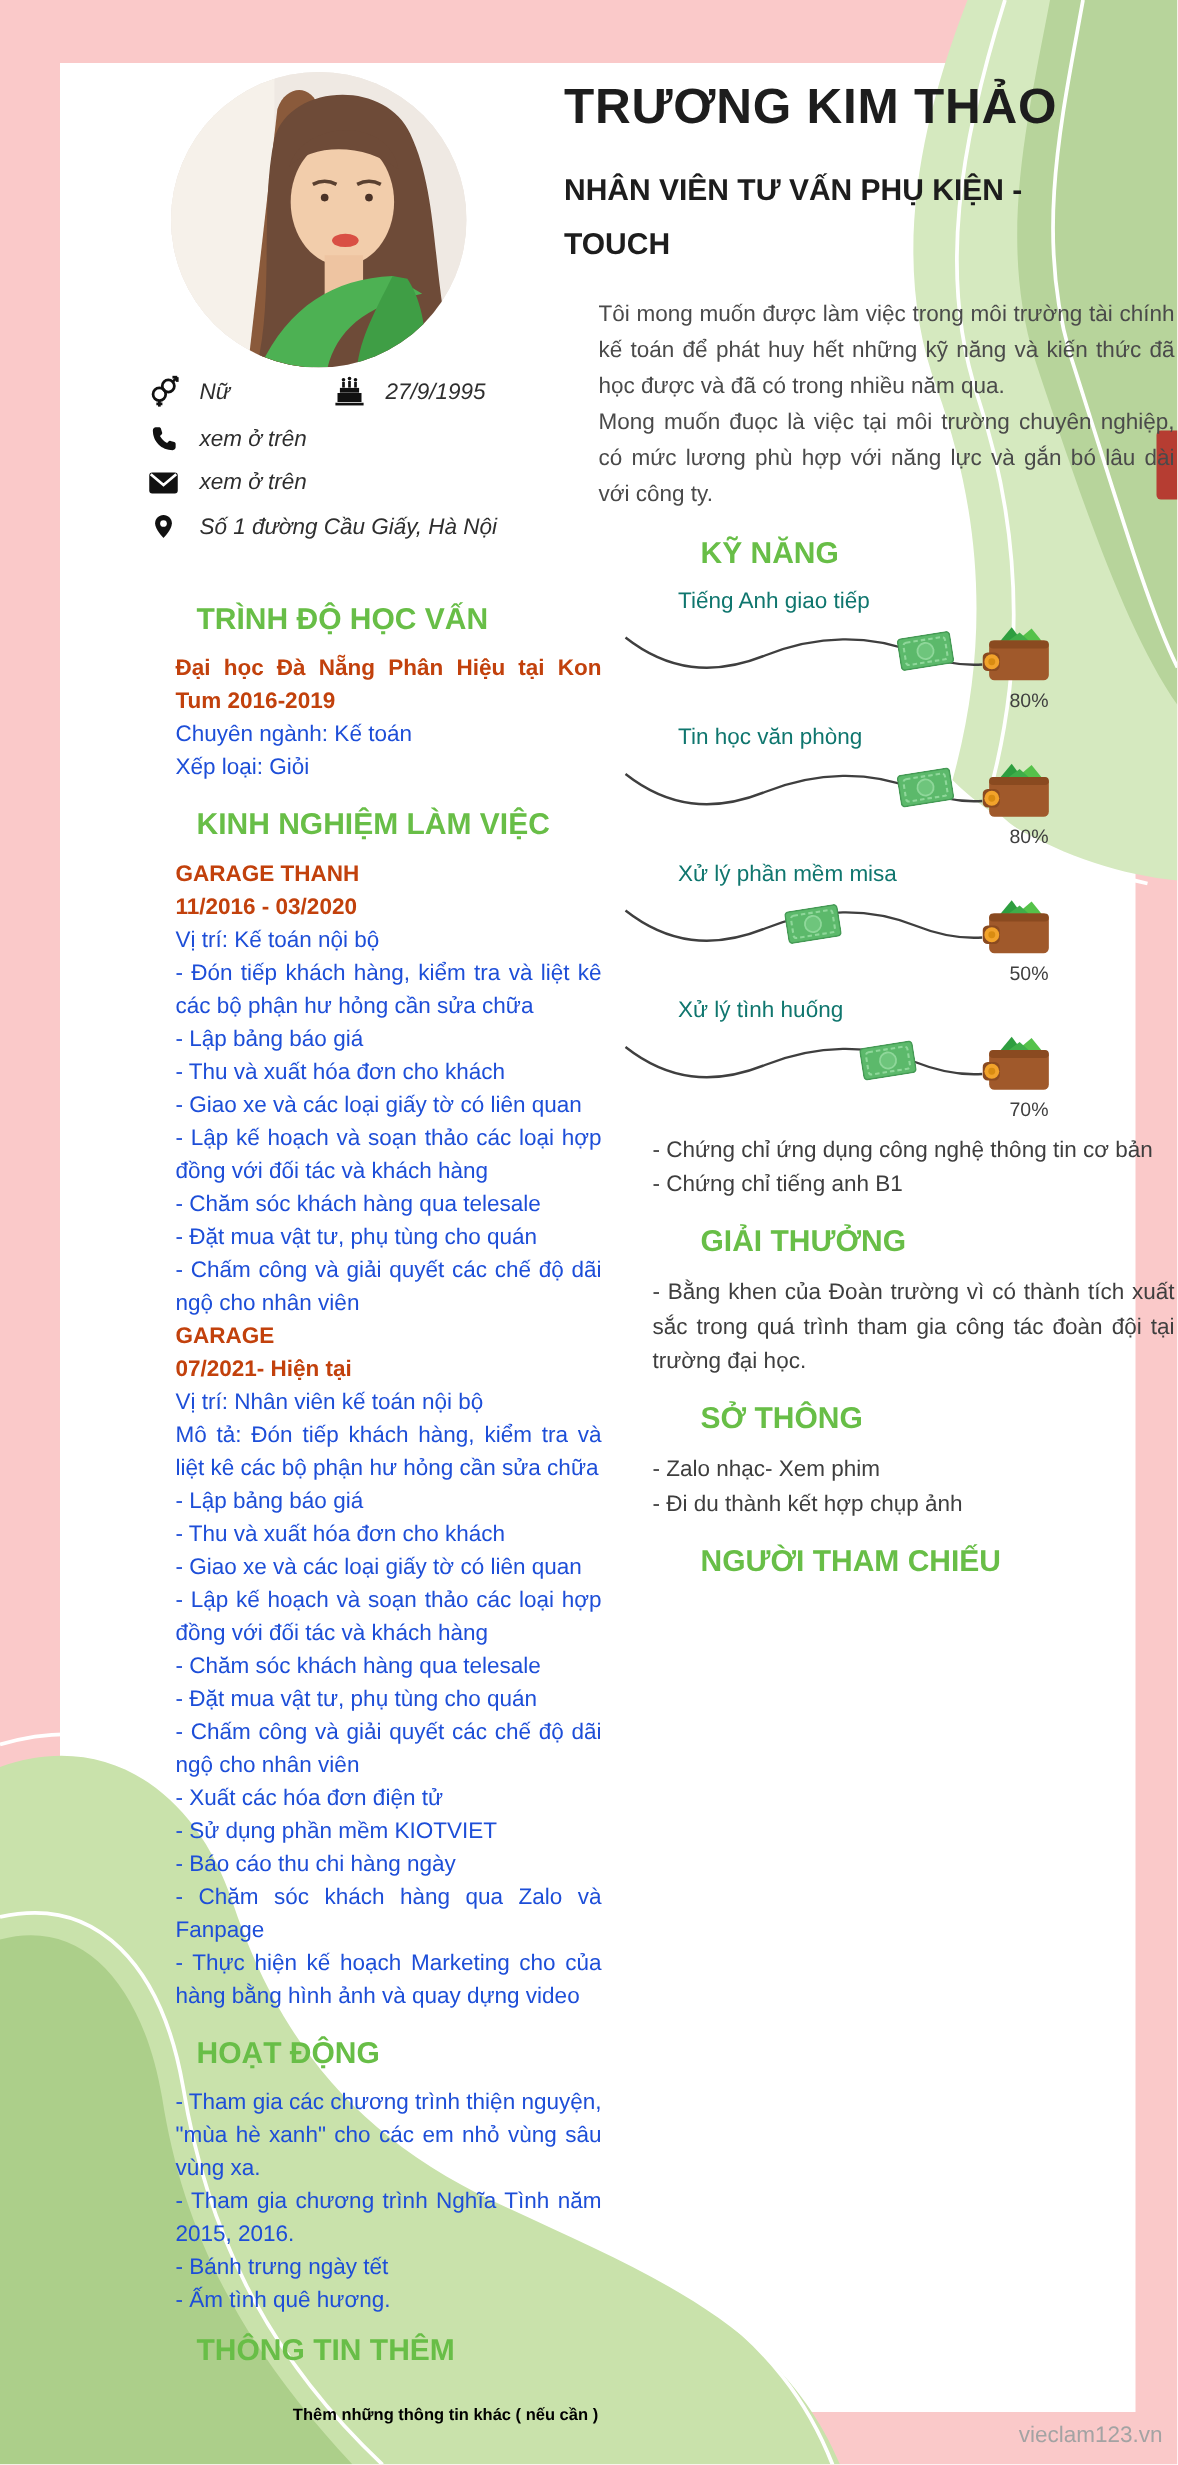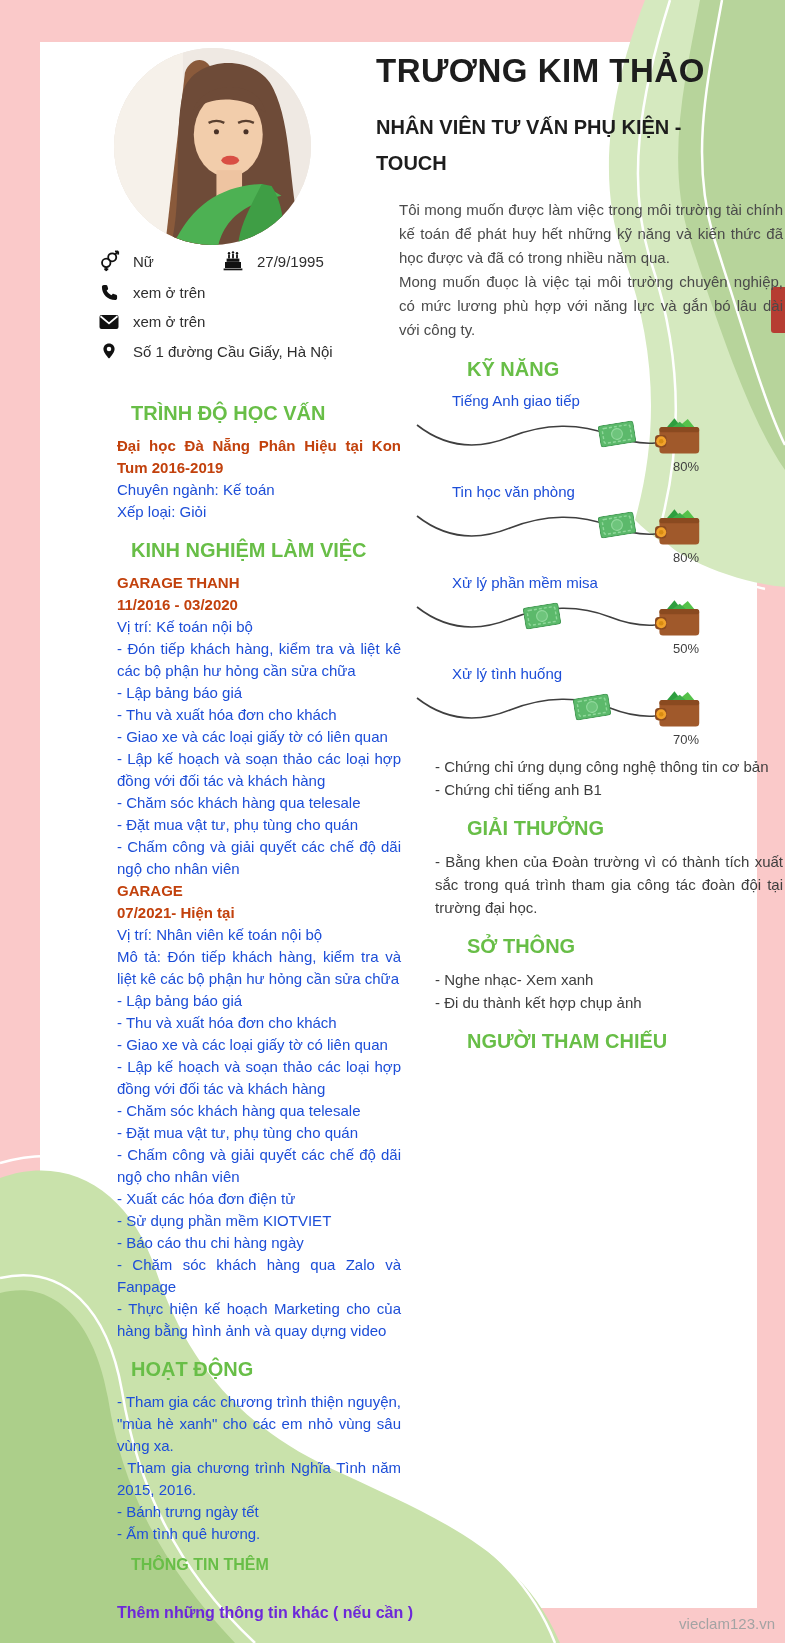--- a/index.html
+++ b/index.html
@@ -18,41 +18,41 @@
   .job-title{left:337px;top:110px;width:360px;font-size:20px;font-weight:700;color:#1d1d1d;line-height:1.78;}
 
   .right-col{left:360px;top:198px;width:384px;}
   .summary p{margin:0;font-size:15px;line-height:24px;color:#4a4a4a;text-align:justify;}
   .r-section{margin-left:36px;}
   h2.sec{font-size:20px;font-weight:700;color:#68be47;margin:0 0 10px 32px;padding-top:16px;}
   .r-items div{font-size:15px;line-height:23px;color:#3e3e3e;text-align:justify;}
   .ref-lines div{font-size:15px;line-height:24px;color:#3e3e3e;}
 
   .skill{position:relative;width:286px;margin-left:-20px;margin-bottom:8px;}
-  .skill-label{margin-left:37px;font-size:15px;color:#1d4ed8;line-height:20px;margin-bottom:2px;}
+  .skill-label{margin-left:37px;font-size:15px;color:#0f766e;line-height:20px;margin-bottom:2px;}
   .skill-graph{position:relative;width:286px;height:46px;}
   .wave{position:absolute;left:0;top:4px;}
   .wallet{position:absolute;right:0;top:0;}
   .bill{position:absolute;top:10px;width:36px;height:22px;transform:rotate(-9deg);}
   .skill-percent{width:286px;text-align:right;padding-right:2px;font-size:13px;color:#3f3f3f;line-height:15px;box-sizing:border-box;}
 
-  .contact{left:58px;top:250px;width:310px;display:flex;flex-direction:column;gap:11px;}
+  .contact{left:58px;top:250px;width:310px;display:flex;flex-direction:column;gap:11px;font-style:italic;}
   .c-row{display:flex;align-items:center;}
   .c-cell{display:flex;align-items:center;}
   .c-icon{width:24px;display:flex;justify-content:center;}
   .c-text{margin-left:12px;font-size:15px;color:#2e2e2e;}
   .pair1{width:124px;}
 
   .left-col{left:78px;top:386px;width:284px;}
   .left-col h2.sec{margin-left:14px;}
   .l-body div{font-size:15px;line-height:22px;color:#1d4ed8;text-align:justify;}
   .l-body .b{font-weight:700;color:#c2410c;}
 
-  .additional-head{left:92px;top:1556px;font-size:16px;font-weight:700;color:#68be47;text-align:center;}
-  .additional-note{left:78px;top:1604px;width:360px;font-size:16px;font-weight:700;color:#6d28d9;}
+  .additional-head{left:92px;top:1556px;font-size:20px;font-weight:700;color:#68be47;text-align:center;}
+  .additional-note{left:78px;top:1604px;width:360px;font-size:11px;font-weight:700;color:#000000;text-align:center;}
   .watermark{right:10px;top:1615px;font-size:15px;color:#a3a3a3;}
 </style>
 </head>
 <body>
 
 <div class="page">
   <div class="card"></div>
 
   <svg class="decor decor-tr" width="235" height="600" viewBox="0 0 235 600">
     <path fill="#d5e9bf" d="M95,0 C60,90 45,180 75,260 C105,345 110,430 85,520 C120,555 180,582 235,587 L235,0 Z"></path>
@@ -276,21 +276,21 @@
       <div class="r-section">
         <h2 class="sec">GIẢI THƯỞNG</h2>
         <div class="r-items">
           <div>- Bằng khen của Đoàn trường vì có thành tích xuất sắc trong quá trình tham gia công tác đoàn đội tại trường đại học.</div>
         </div>
       </div>
 
       <div class="r-section">
         <h2 class="sec">SỞ THÔNG</h2>
         <div class="r-items">
-          <div>- Nghe nhạc- Xem xanh</div>
+          <div>- Zalo nhạc- Xem phim</div>
           <div>- Đi du thành kết hợp chụp ảnh</div>
         </div>
       </div>
 
       <div class="r-section">
         <h2 class="sec">NGƯỜI THAM CHIẾU</h2>
       </div>
     </div>
 
     <div class="left-col">

